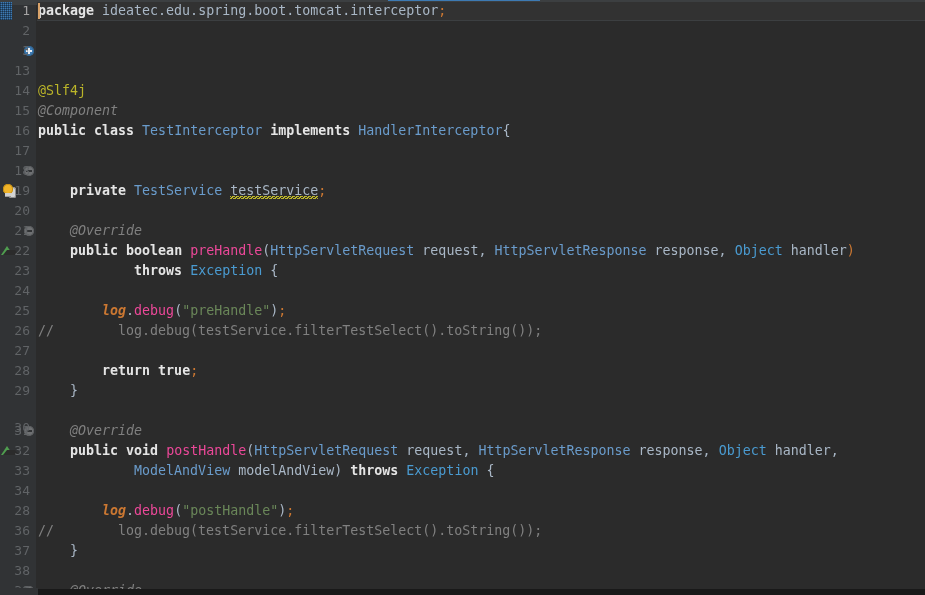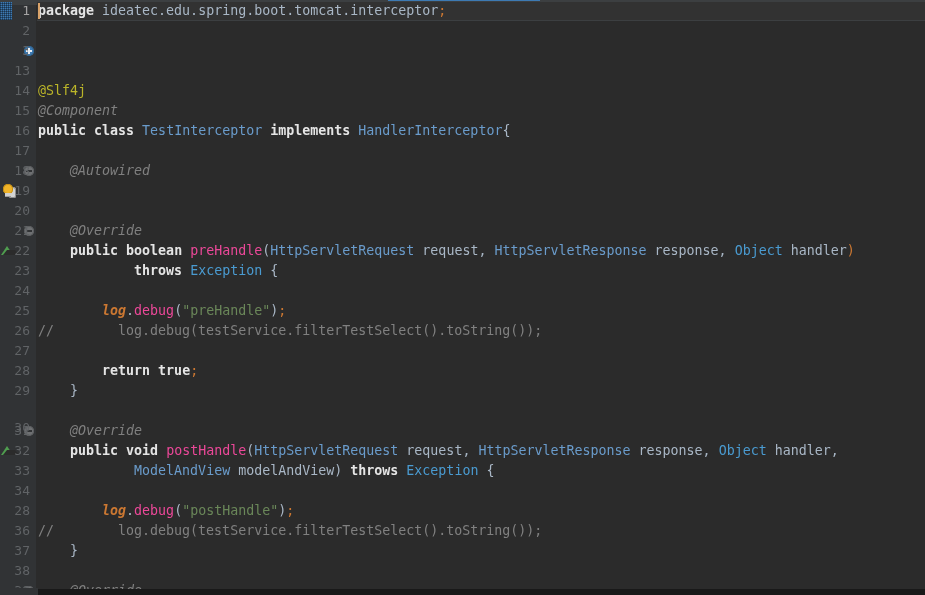--- a/index.html
+++ b/index.html
@@ -356,25 +356,25 @@
       <span class="codetext"><span class="kw">public</span> <span class="kw">class</span> <span class="type">TestInterceptor</span> <span class="kw">implements</span> <span class="type">HandlerInterceptor</span><span class="punc">{</span></span>
     </div>
 
     <div class="row" style="top:141px">
       <span class="lineno">17</span>
       <span class="codetext"></span>
     </div>
 
     <div class="row" style="top:161px">
       <span class="lineno">18</span>
-      <span class="codetext">    <span class="anni">@Autowired</span></span>
     </div>
 
     <div class="row" style="top:181px">
       <span class="lineno">19</span>
+      <span class="codetext">    <span class="kw">private</span> <span class="type">TestService</span> <span class="name warnwave">testService</span><span class="semi">;</span></span>
     </div>
 
     <div class="row" style="top:201px">
       <span class="lineno">20</span>
       <span class="codetext"></span>
     </div>
 
     <div class="row" style="top:221px">
       <span class="lineno">21</span>
       <span class="codetext">    <span class="anni">@Override</span></span>

